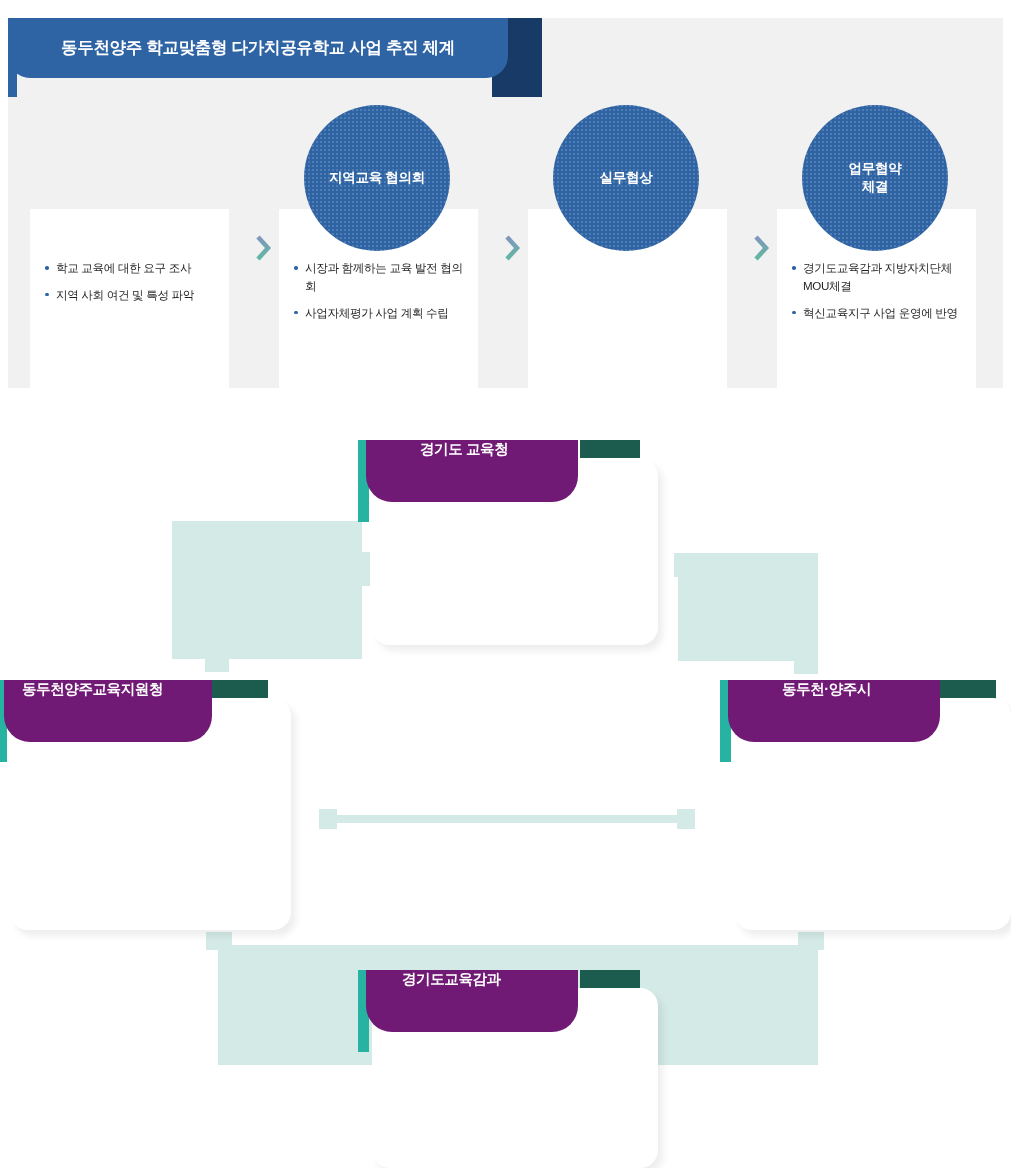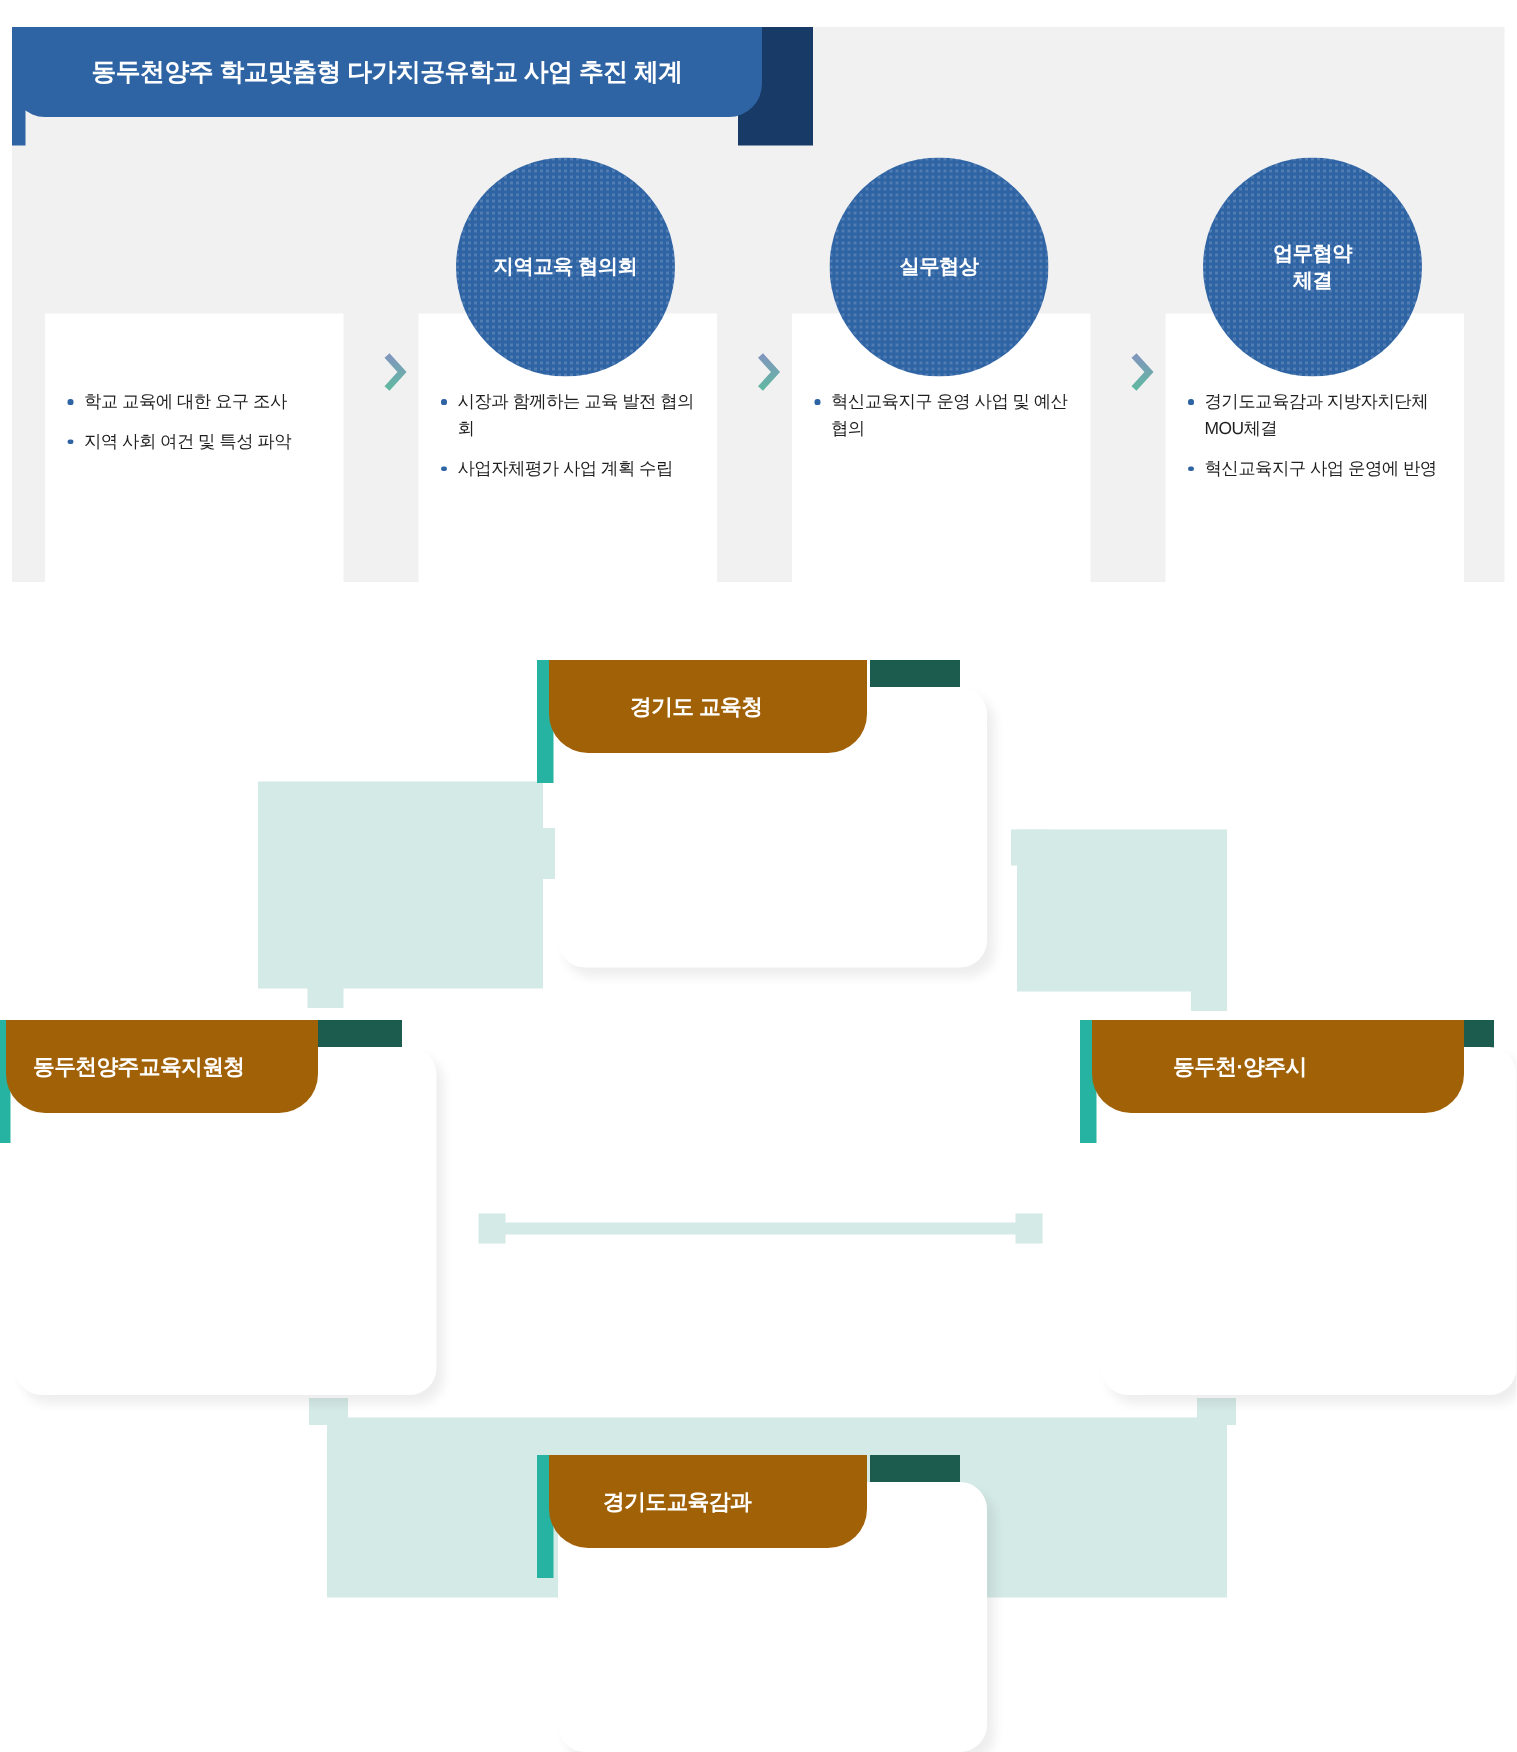--- a/index.html
+++ b/index.html
@@ -170,24 +170,23 @@
   }
   .node-accent {
     position: absolute;
     left: 0;
     top: 0;
     width: 11px;
     background: #26b3a1;
   }
   .node-head {
     position: absolute;
-    background: #a16207;
+    background: #701a75;
     border-radius: 0 0 26px 26px;
     display: flex;
-    align-items: center;
     z-index: 4;
   }
   .node-head-label {
     color: #ffffff;
     font-size: 14.5px;
     font-weight: bold;
     letter-spacing: -0.4px;
     white-space: nowrap;
   }
   .node-body {
@@ -278,23 +277,20 @@
           </defs>
           <path d="M4 2 L14 13 L4 24" fill="none" stroke="url(#cg2)" stroke-width="4.5" stroke-linejoin="miter"></path>
         </svg>
       </div>
 
       <div class="step" style="left:498px;">
         <div class="step-card"></div>
         <div class="step-circle">
           <span class="step-circle-label">실무협상</span>
         </div>
-        <div class="step-list">
-          <div class="blue-li">혁신교육지구 운영 사업 및 예산 협의</div>
-        </div>
       </div>
 
       <div class="chev" style="left:722px;">
         <svg width="18" height="26" viewBox="0 0 18 26">
           <defs>
             <linearGradient id="cg3" x1="0" y1="0" x2="0" y2="1">
               <stop offset="0%" stop-color="#8196bd"></stop>
                 <stop offset="100%" stop-color="#61b8a2"></stop>
             </linearGradient>
           </defs>
@@ -372,21 +368,21 @@
         <div class="green-li">사업자체평가 및 홍보</div>
         <div class="green-li">혁신교육지구 역량강화</div>
         <div class="green-li">지역교육협의회 운영</div>
       </div>
     </div>
 
     <div class="node" style="left:720px; top:280px; width:291px; height:250px;">
       <div class="node-tab" style="left:220px; top:0px; width:56px; height:66px;"></div>
       <div class="node-body" style="left:14px; top:18px; width:277px; height:232px;"></div>
       <div class="node-accent" style="height:82px;"></div>
-      <div class="node-head" style="left:8px; top:0px; width:248px; height:62px; padding-left:54px;">
+      <div class="node-head" style="left:8px; top:0px; width:212px; height:62px; padding-left:54px;">
         <span class="node-head-label">동두천·양주시</span>
       </div>
       <div class="node-list" style="left:66px; top:80px;">
         <div class="green-li">세부사업 협의 및 계획수립</div>
         <div class="green-li">예산 확보 및 지원</div>
         <div class="green-li">사업자체평가 및 홍보</div>
         <div class="green-li">지역교육협의회 운영</div>
         <div class="green-li">학교 정산서검토</div>
         <div class="green-li">MOU체결(부속합의 포함)</div>
       </div>

